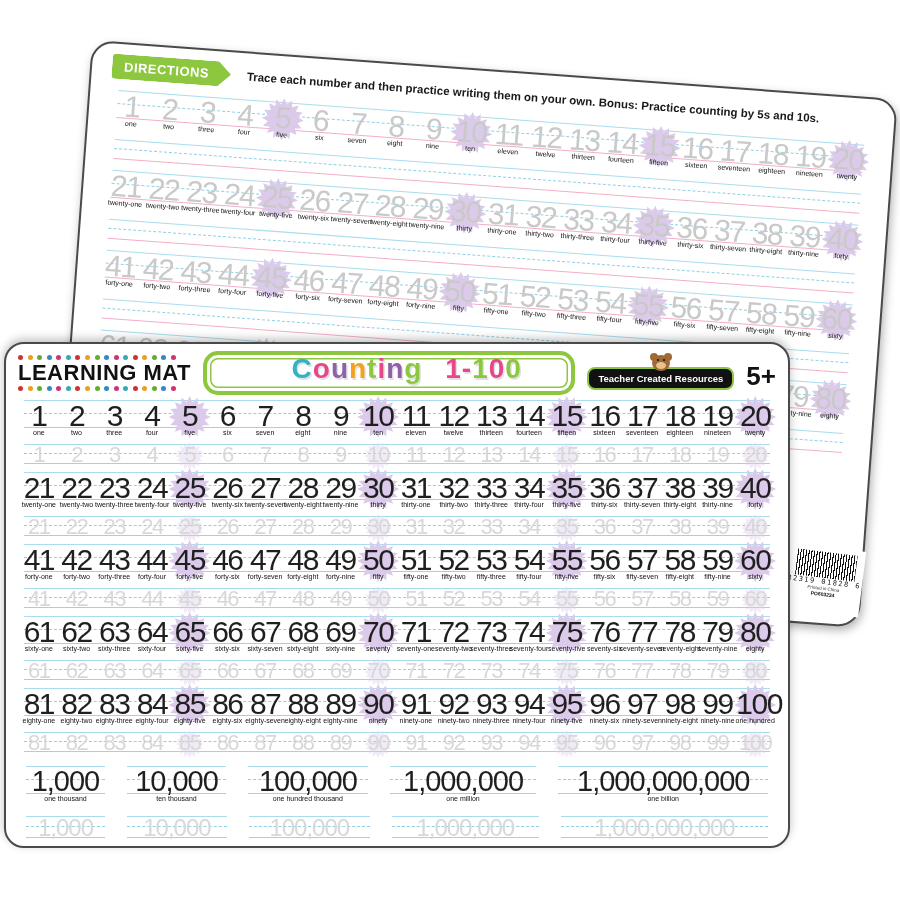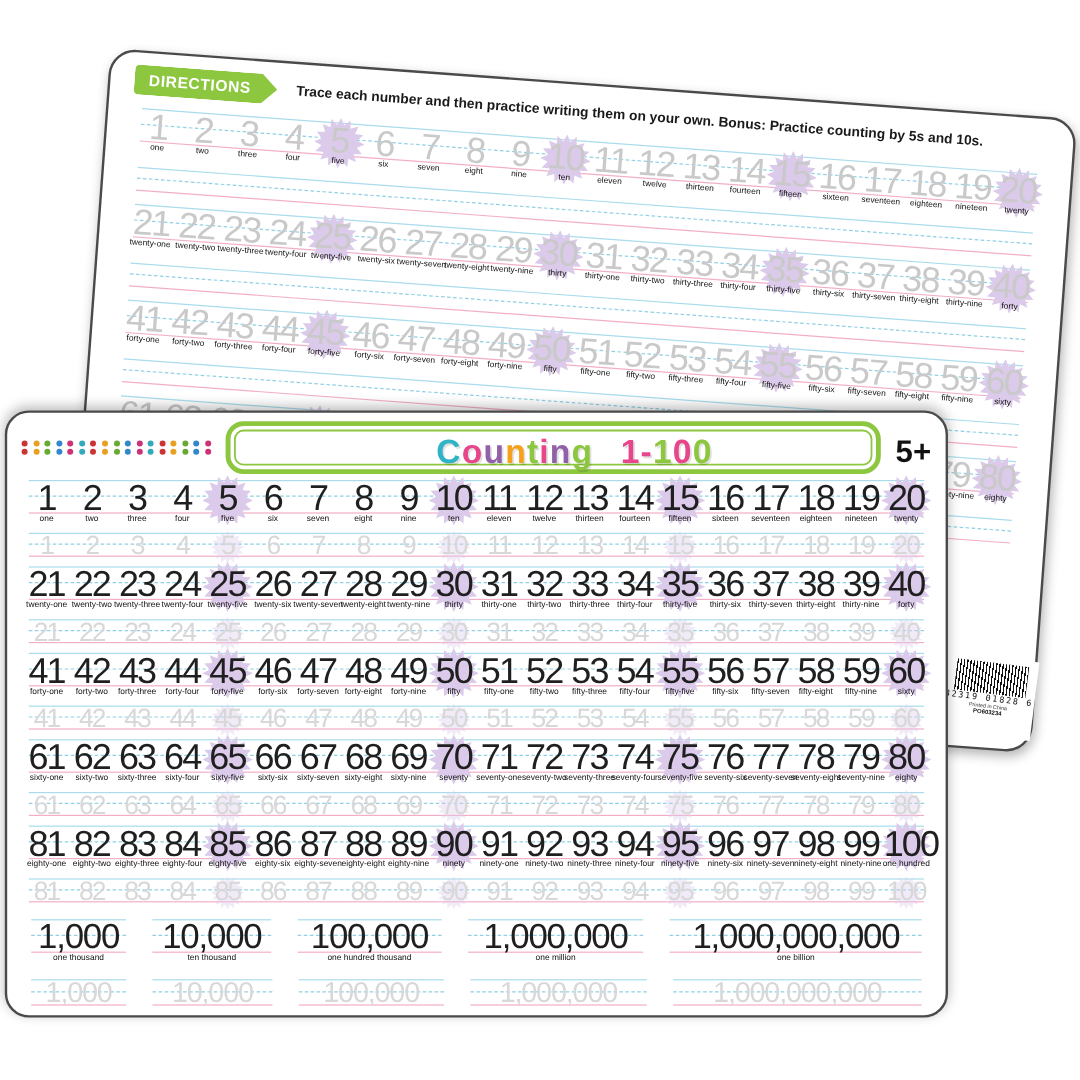--- a/index.html
+++ b/index.html
@@ -81,21 +81,21 @@
   .bc-line2{font-size:5px;font-weight:bold;color:#111;}
 
   
   .fm-header{display:flex;align-items:center;gap:12px;height:46px;padding:6px 12px 0 12px;}
   .brand-block{flex:0 0 auto;}
   .dots-row{display:flex;justify-content:space-between;width:158px;margin:2px 0;}
   .dot{width:5px;height:5px;border-radius:50%;}
   .brand-text{font-size:22px;font-weight:800;letter-spacing:.5px;color:#111;line-height:22px;}
   .title-bar{flex:1;height:36px;border:4px solid #8dc63f;border-radius:15px;background:#fff;
     box-shadow:inset 0 0 0 3px #fff,inset 0 0 0 4.5px #8dc63f;
-    display:flex;align-items:flex-end;justify-content:center;padding-left:35px;}
+    display:flex;align-items:flex-start;justify-content:center;padding-left:35px;}
   .title-text{font-size:28px;font-weight:800;letter-spacing:1px;line-height:28px;}
   .title-text span{text-shadow:1.5px 1.5px 0 rgba(0,0,0,.12);}
   .tcr-badge{position:relative;flex:0 0 auto;background:#111;border:2.5px solid #8dc63f;
     border-radius:8px;color:#fff;font-size:9.5px;font-weight:700;padding:4px 9px;margin-top:10px;}
   .bear{position:absolute;top:-16px;left:50%;transform:translateX(-50%);width:26px;height:18px;}
   .bear .head{position:absolute;left:4px;top:2px;width:18px;height:16px;border-radius:50%;background:#a06a35;}
   .bear .ear{position:absolute;width:8px;height:8px;border-radius:50%;background:#a06a35;top:0;}
   .bear .ear.l{left:2px}.bear .ear.r{right:2px}
   .bear .muzzle{position:absolute;left:8px;top:9px;width:10px;height:7px;border-radius:50%;background:#e9c28c;}
   .bear .eye{position:absolute;top:6px;width:2px;height:2px;border-radius:50%;background:#111;}
@@ -523,20 +523,21 @@
             <span class="dot" style="background: rgb(102, 170, 51);"></span>
             <span class="dot" style="background: rgb(51, 136, 204);"></span>
             <span class="dot" style="background: rgb(204, 51, 119);"></span>
             <span class="dot" style="background: rgb(51, 170, 187);"></span>
             <span class="dot" style="background: rgb(204, 51, 51);"></span>
             <span class="dot" style="background: rgb(232, 160, 32);"></span>
             <span class="dot" style="background: rgb(102, 170, 51);"></span>
             <span class="dot" style="background: rgb(51, 136, 204);"></span>
             <span class="dot" style="background: rgb(204, 51, 119);"></span>
           </div>
+        <div class="brand-text">LEARNING MAT</div>
         <div class="dots-row" id="dots-bottom">
             <span class="dot" style="background: rgb(204, 51, 51);"></span>
             <span class="dot" style="background: rgb(232, 160, 32);"></span>
             <span class="dot" style="background: rgb(102, 170, 51);"></span>
             <span class="dot" style="background: rgb(51, 136, 204);"></span>
             <span class="dot" style="background: rgb(204, 51, 119);"></span>
             <span class="dot" style="background: rgb(51, 170, 187);"></span>
             <span class="dot" style="background: rgb(204, 51, 51);"></span>
             <span class="dot" style="background: rgb(232, 160, 32);"></span>
             <span class="dot" style="background: rgb(102, 170, 51);"></span>
@@ -546,20 +547,31 @@
             <span class="dot" style="background: rgb(204, 51, 51);"></span>
             <span class="dot" style="background: rgb(232, 160, 32);"></span>
             <span class="dot" style="background: rgb(102, 170, 51);"></span>
             <span class="dot" style="background: rgb(51, 136, 204);"></span>
             <span class="dot" style="background: rgb(204, 51, 119);"></span>
           </div>
       </div>
       <div class="title-bar">
         <div class="title-text" id="title-text"><span style="color: rgb(47, 179, 198);">C</span><span style="color: rgb(232, 70, 138);">o</span><span style="color: rgb(144, 97, 168);">u</span><span style="color: rgb(245, 161, 28);">n</span><span style="color: rgb(141, 198, 63);">t</span><span style="color: rgb(232, 70, 138);">i</span><span style="color: rgb(144, 97, 168);">n</span><span style="color: rgb(141, 198, 63);">g</span><span style="padding: 0px 7px;"> </span><span style="color: rgb(232, 70, 138);">1</span><span style="color: rgb(232, 70, 138);">-</span><span style="color: rgb(141, 198, 63);">1</span><span style="color: rgb(232, 70, 138);">0</span><span style="color: rgb(141, 198, 63);">0</span></div>
       </div>
+      <div class="tcr-badge">
+        <div class="bear">
+          <div class="ear l"></div>
+            <div class="ear r"></div>
+          <div class="head"></div>
+            <div class="muzzle"></div>
+          <div class="eye l"></div>
+            <div class="eye r"></div>
+        </div>
+        <span>Teacher Created Resources</span>
+      </div>
       <div class="age-badge">5+</div>
     </div>
     <div class="fm-rows" id="front-rows">
         <div class="writing-row row-bold">
           <div class="line top"></div>
           <div class="line mid"></div>
           <div class="line base"></div>
           <div class="num-flex">
             <div class="num-cell">
               <div class="num-text txt-bold">1</div>

